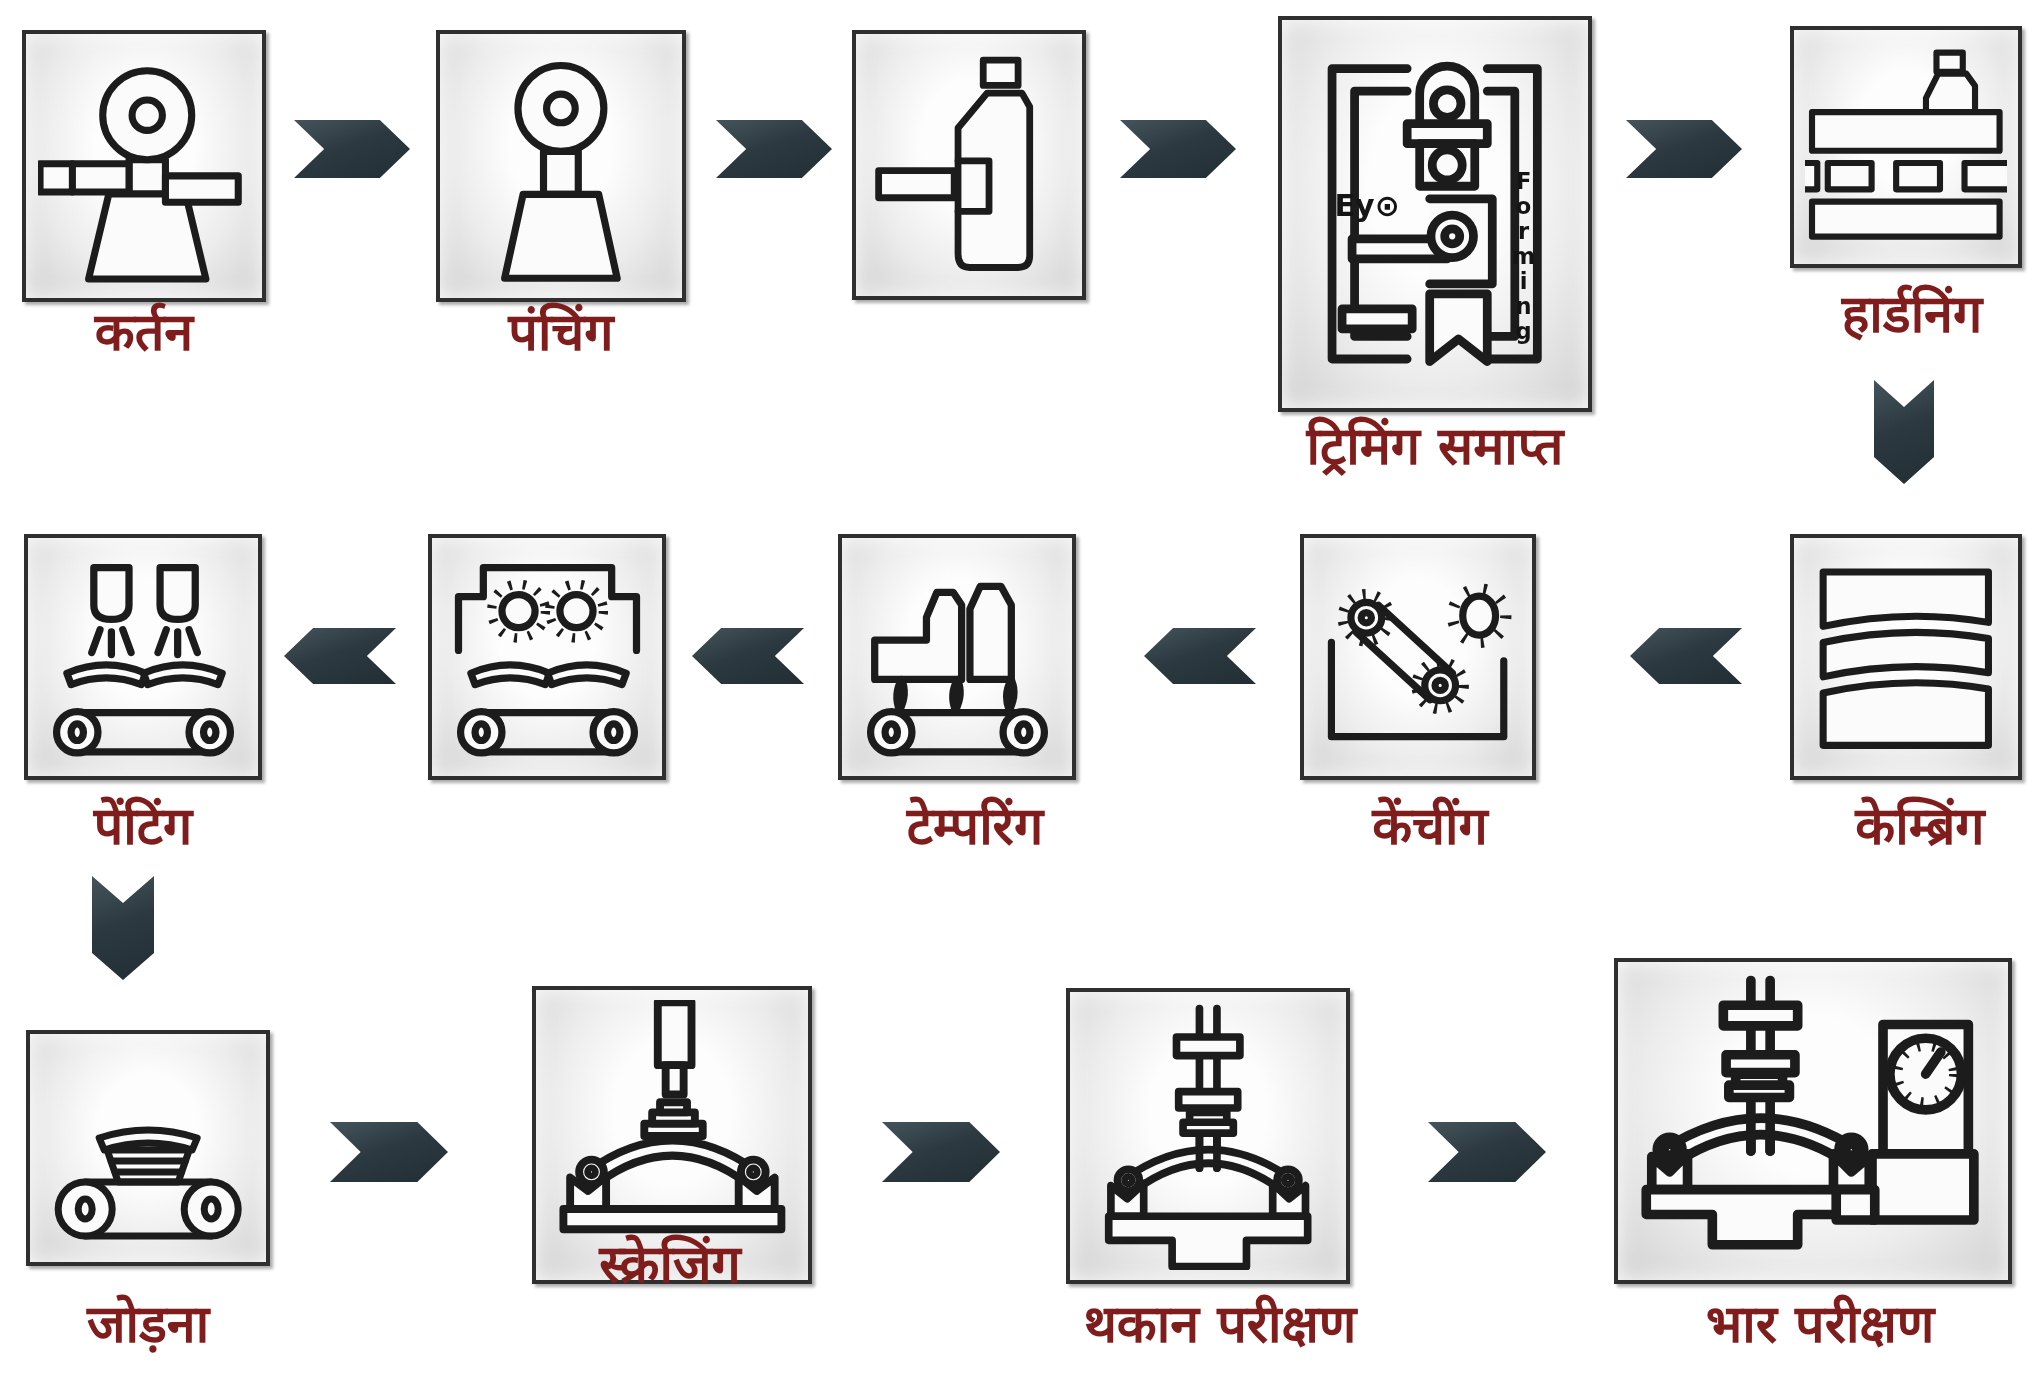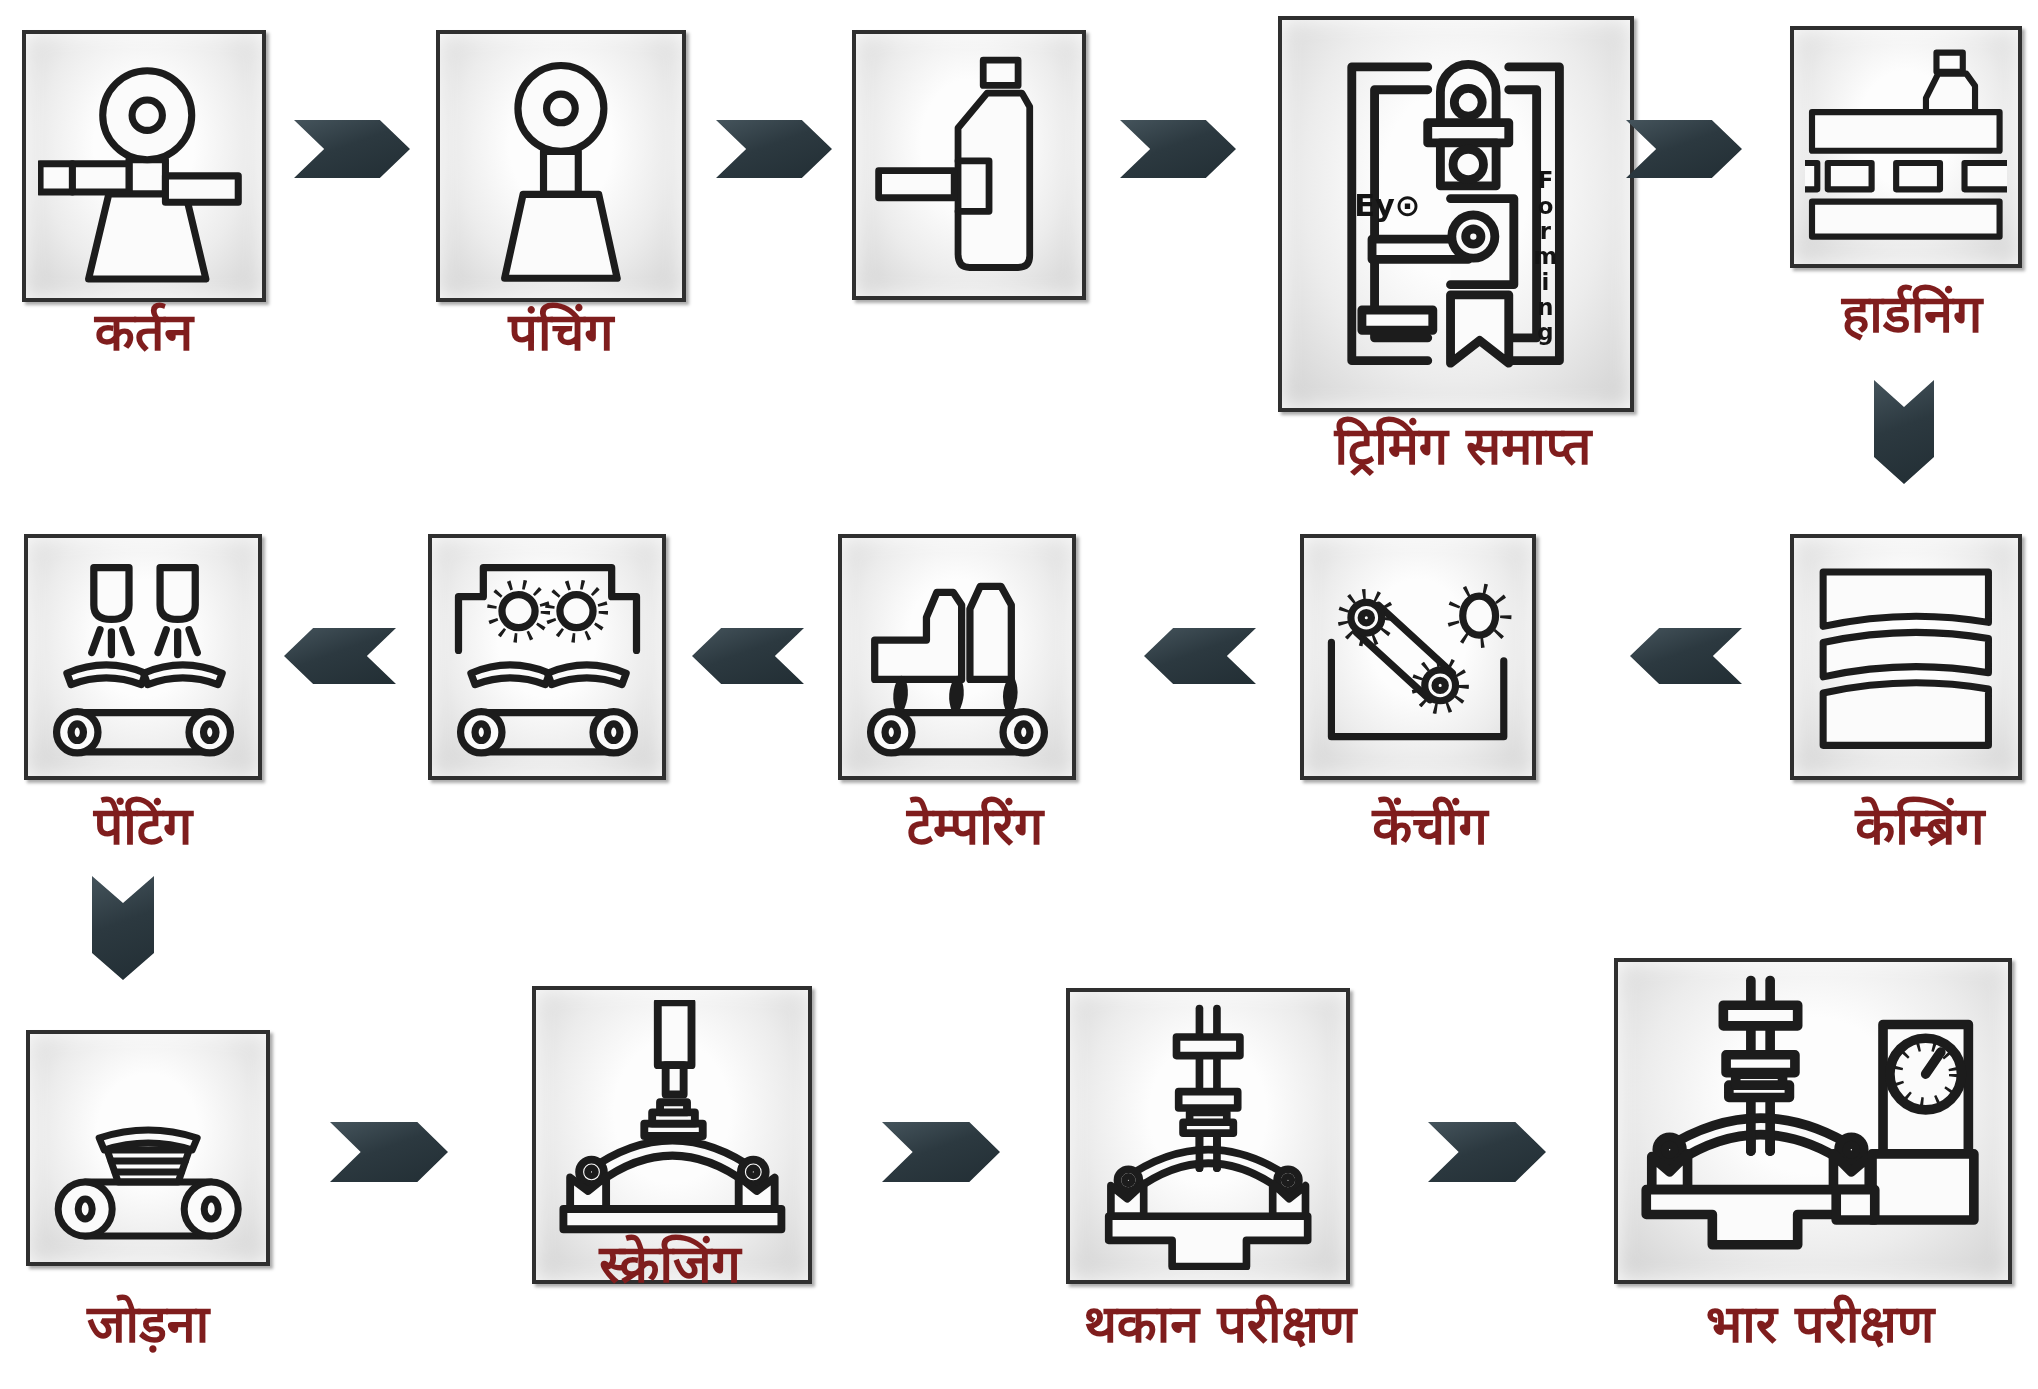--- a/index.html
+++ b/index.html
@@ -63,42 +63,42 @@
     <svg viewBox="0 0 210 240">
       <rect class="svf" x="120" y="12" width="36" height="26"></rect>
       <path class="svf" d="M94,82 L124,46 H160 L168,60 V214 Q168,226 156,226 H106 Q94,226 94,212 Z"></path>
       <path class="sv" d="M94,116 H126 V168 H94"></path>
       <rect class="svf" x="12" y="126" width="78" height="28"></rect>
     </svg>
   </div>
 
   <div class="arrow r" style="left:1120px; top:120px; width:116px; height:58px;"></div>
 
-  <div class="icon-box" style="left:1278px; top:16px; width:356px; height:396px;">
+  <div class="icon-box" style="left:1278px; top:16px; width:314px; height:396px;">
     <svg viewBox="0 0 220 285">
       <path class="sv" d="M88,26 H28 V258 H88"></path>
       <path class="sv" d="M88,44 H46 V240 H88"></path>
       <path class="sv" d="M152,26 H192 V258 H152"></path>
       <path class="sv" d="M152,44 H174 V240 H152"></path>
       <path class="svf" d="M98,72 V46 a22,22 0 0 1 44,0 V72 Z"></path>
       <circle class="svf" cx="120" cy="54" r="11"></circle>
       <rect class="svf" x="88" y="70" width="64" height="16"></rect>
       <rect class="svf" x="98" y="86" width="44" height="34"></rect>
       <circle class="svf" cx="120" cy="103" r="12"></circle>
       <text class="svt" x="30" y="144" font-size="24" font-weight="bold">Ey⊙</text>
       <path class="svf" d="M106,130 H156 V198 H106"></path>
       <rect class="svf" x="44" y="162" width="76" height="16"></rect>
       <circle class="svf" cx="124" cy="160" r="17"></circle>
       <circle class="svf" cx="124" cy="160" r="6"></circle>
       <path class="svf" d="M106,206 H152 V260 L129,242 L106,260 Z"></path>
       <rect class="svf" x="36" y="218" width="56" height="16"></rect>
       <text class="svt" x="181" y="122" font-size="18" font-weight="bold" text-anchor="middle"><tspan x="181" dy="0">F</tspan><tspan x="181" dy="20">o</tspan><tspan x="181" dy="20">r</tspan><tspan x="181" dy="20">m</tspan><tspan x="181" dy="20">i</tspan><tspan x="181" dy="20">n</tspan><tspan x="181" dy="20">g</tspan></text>
     </svg>
   </div>
-  <div class="node-label" style="left:1435px; top:418px;margin-left:28px;">ट्रिमिंग समाप्त</div>
+  <div class="node-label" style="left:1435px; top:418px;">ट्रिमिंग समाप्त</div>
 
   <div class="arrow r" style="left:1626px; top:120px; width:116px; height:58px;"></div>
 
   <div class="icon-box" style="left:1790px; top:26px; width:232px; height:242px;">
     <svg viewBox="0 0 230 235">
       <rect class="svf" x="150" y="10" width="30" height="22"></rect>
       <path class="svf" d="M138,78 V62 L152,34 H184 L194,48 V78 Z"></path>
       <rect class="svf" x="8" y="78" width="214" height="44"></rect>
       <rect class="svf" x="-16" y="136" width="30" height="30"></rect>
       <rect class="svf" x="26" y="136" width="50" height="30"></rect>

